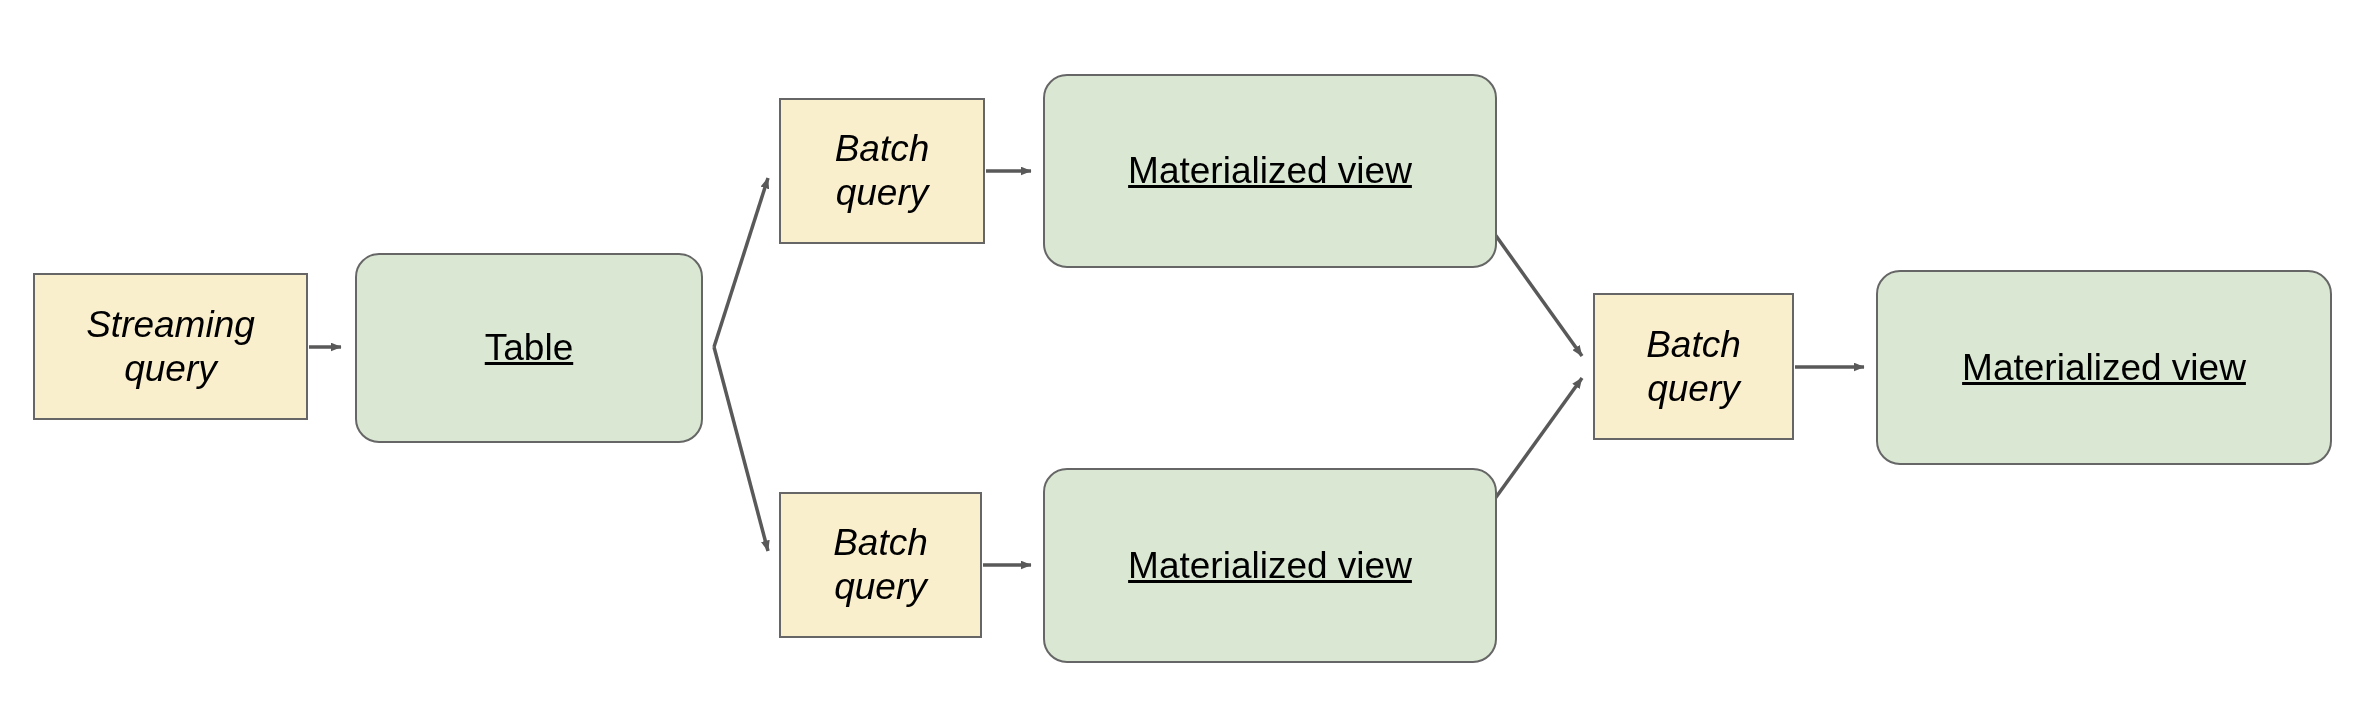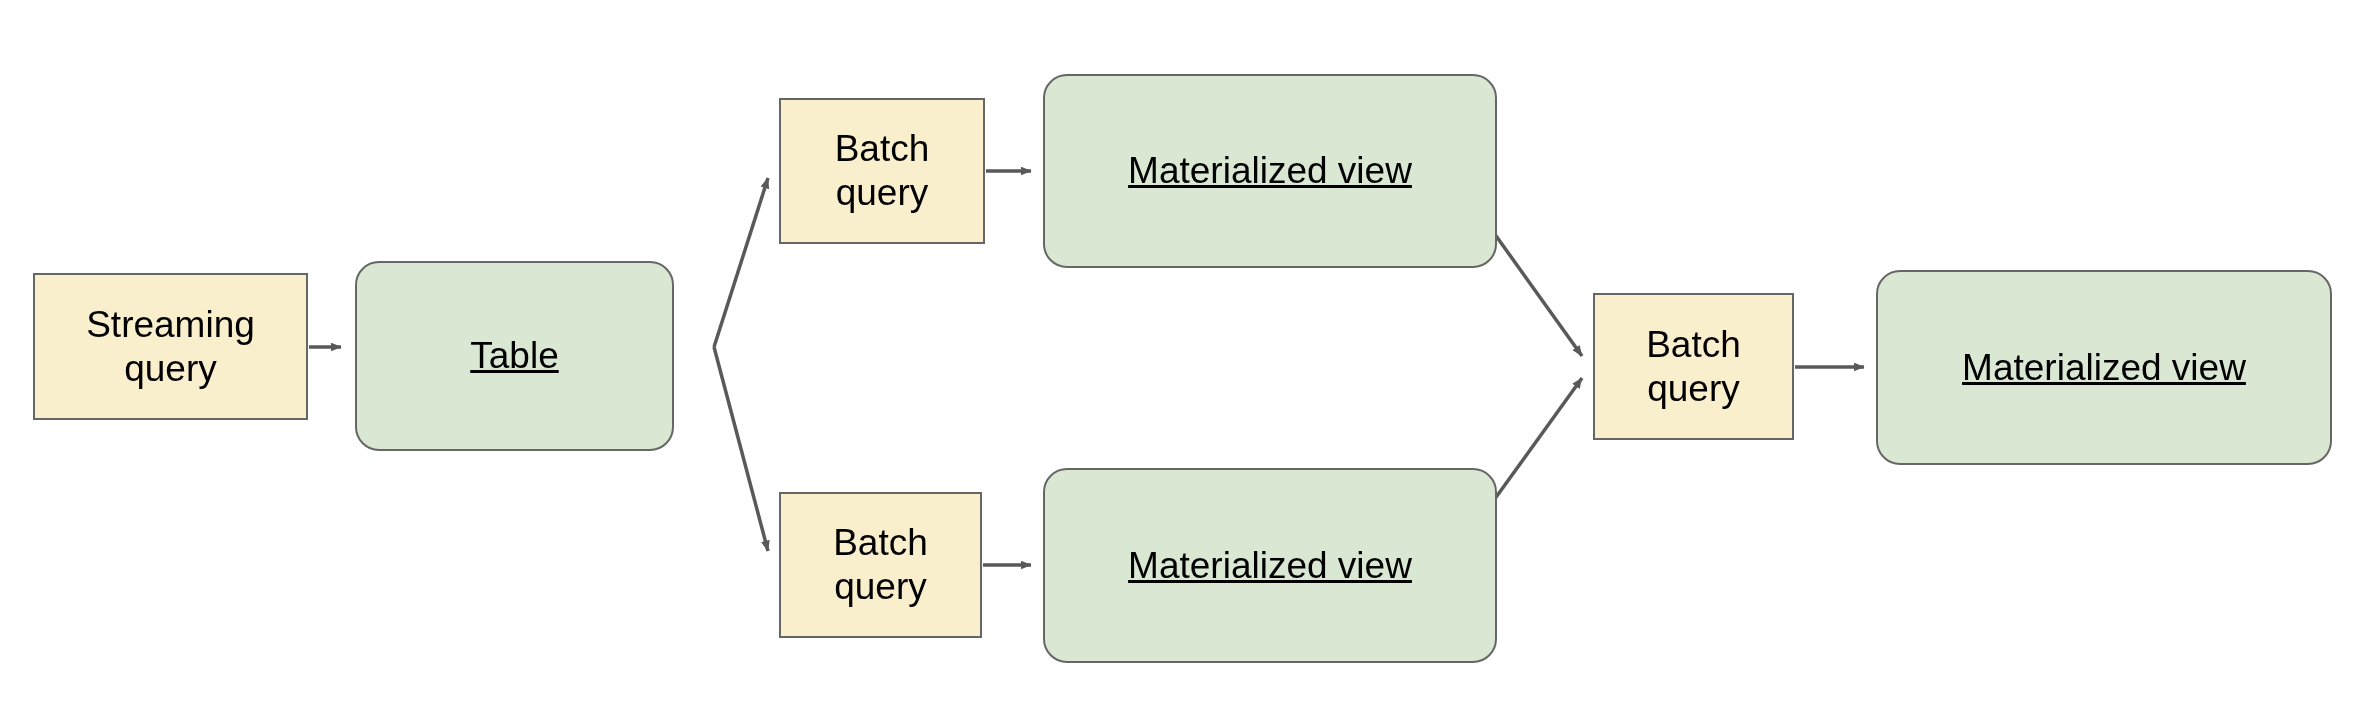--- a/index.html
+++ b/index.html
@@ -33,30 +33,31 @@
     text-align: center;
     color: #000000;
     line-height: 1.18;
     white-space: pre-line;
     border: 2px solid #666666;
   }
   .node-query {
     background: #faefcd;
     border-radius: 0;
     font-size: 37px;
+    font-style: italic;
   }
   .node-store {
     background: #d9e7d3;
     border-radius: 24px;
     font-size: 37px;
     text-decoration: underline;
   }
   
   #n-streaming-query { left: 33px;   top: 273px; width: 275px; height: 147px; }
-  #n-table           { left: 355px;  top: 253px; width: 319px; height: 190px; margin-top: 8px; }
+  #n-table           { left: 355px;  top: 253px; width: 348px; height: 190px; }
   #n-batch-query-top { left: 779px;  top: 98px;  width: 206px; height: 146px; }
   #n-mv-top          { left: 1043px; top: 74px;  width: 454px; height: 194px; }
   #n-batch-query-bot { left: 779px;  top: 492px; width: 203px; height: 146px; }
   #n-mv-bot          { left: 1043px; top: 468px; width: 454px; height: 195px; }
   #n-batch-query-fin { left: 1593px; top: 293px; width: 201px; height: 147px; }
   #n-mv-final        { left: 1876px; top: 270px; width: 456px; height: 195px; }
 </style>
 </head>
 <body>
 

